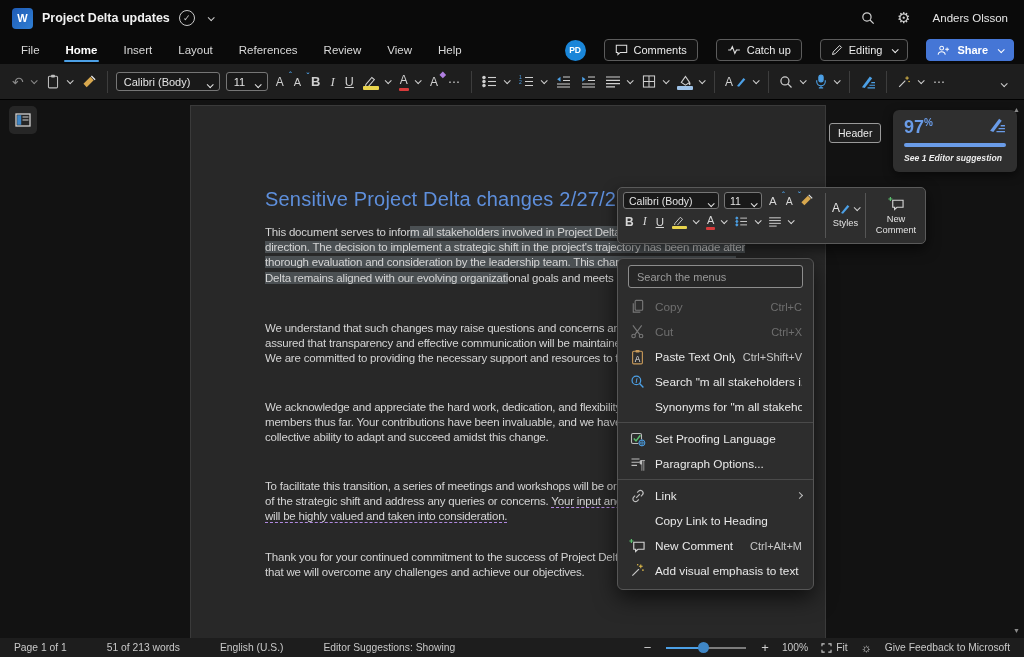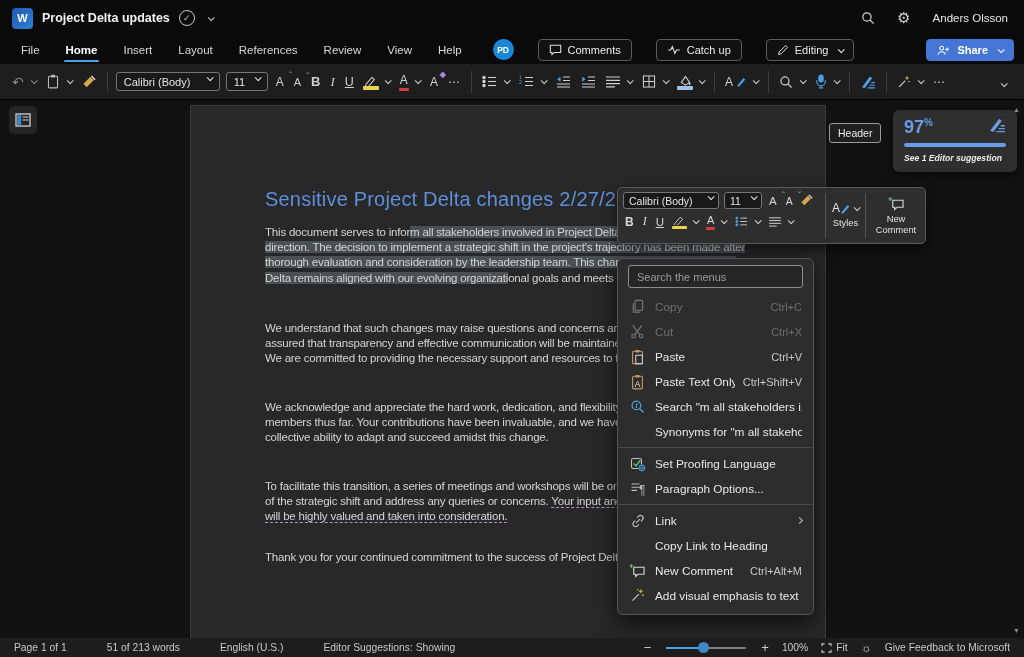--- a/index.html
+++ b/index.html
@@ -20,30 +20,30 @@
   .cloud-badge { width:16px; height:16px; border-radius:50%; border:1.3px solid #c9c9c9; color:#c9c9c9; font-size:9px; display:flex; align-items:center; justify-content:center; }
   .tb-right { display:flex; align-items:center; gap:22px; font-size:11.5px; color:#e6e6e6; }
   .gear { font-size:15px; color:#cfcfcf; }
 
   
   .cmdrow { height:28px; display:flex; align-items:center; justify-content:space-between; padding:0 10px; }
   .menutabs { display:flex; gap:4px; font-size:11.5px; color:#d9d9d9; }
   .tab { padding:5px 11px; position:relative; }
   .tab.active { color:#fff; font-weight:700; }
   .tab.active::after { content:""; position:absolute; left:9px; right:9px; bottom:-1px; height:2.5px; background:#4ca0e6; border-radius:2px; }
-  .collab { display:flex; align-items:flex-start; gap:24px; }
+  .collab { display:flex; align-items:center; gap:18px; }
   .avatar { width:21px; height:21px; border-radius:50%; background:#1a86d9; color:#fff; font-size:8.5px; font-weight:700; display:flex; align-items:center; justify-content:center; }
   .pill { display:flex; align-items:center; gap:6px; border:1px solid #5c5c5c; border-radius:4px; padding:4px 10px; font-size:11px; color:#ebebeb; background:#111; }
-  .pill.share { background:#4576d6; border-color:#4576d6; color:#fff; font-weight:600;margin-left:48px; }
+  .pill.share { background:#4576d6; border-color:#4576d6; color:#fff; font-weight:600; }
 
   
   .ribbon { height:36px; display:flex; align-items:center; padding:0 10px; gap:6px; background:#1e1e1e; border-bottom:1px solid #000; color:#cfcfcf; }
   .rbtn { display:flex; align-items:center; gap:3px; padding:2px 2px; border-radius:3px; font-size:12px; white-space:nowrap; }
   .rdiv { width:1px; height:22px; background:#3d3d3d; margin:0 2px; flex:none; }
-  .combo { display:flex; align-items:flex-start; justify-content:space-between; border:1px solid #767676; border-radius:3px; padding:2.5px 7px; font-size:11px; color:#e4e4e4; background:#191919; }
+  .combo { display:flex; align-items:flex-end; justify-content:space-between; border:1px solid #767676; border-radius:3px; padding:2.5px 7px; font-size:11px; color:#e4e4e4; background:#191919; }
   .combo .chev { margin-left:6px; }
   .fcombo { width:104px; }
   .scombo { width:42px; }
   .bld { font-weight:800; font-size:13px; }
   .itl { font-style:italic; font-family:"Liberation Serif", serif; font-size:13px; }
   .unl { text-decoration:underline; font-size:12.5px; }
   .cap { position:relative; font-size:12px; }
   .cap .mark { position:absolute; top:-3px; right:-6px; font-size:8px; color:#4ca0e6; font-weight:bold; }
   .barled { position:relative; padding-bottom:3px; }
   .barled::after { content:""; position:absolute; left:-1px; right:-1px; bottom:-1px; height:3.5px; border-radius:1px; background:var(--bar); }
@@ -353,20 +353,21 @@
             <div class="line"><span>members thus far. Your contributions have been invaluable, and we have full confidence in our</span></div>
             <div class="line"><span>collective ability to adapt and succeed amidst this change.</span></div>
           </div>
           <div class="para" style="top: 373px;">
             <div class="line"><span>To facilitate this transition, a series of meetings and workshops will be organized to provide an overview</span></div>
             <div class="line"><span>of the strategic shift and address any queries or concerns. </span><span class="usug">Your input and feedback</span></div>
             <div class="line"><span class="usug">will be highly valued and taken into consideration.</span></div>
           </div>
           <div class="para" style="top: 444px;">
             <div class="line"><span>Thank you for your continued commitment to the success of Project Delta. Together, we are confident</span></div>
+            <div class="line"><span>that we will overcome any challenges and achieve our objectives.</span></div>
           </div>
         </div>
     </div>
 
     <div class="header-btn">Header</div>
 
     <div class="editor-card">
       <div class="ec-top">
         <div class="ec-score"><span>97</span><sup>%</sup></div>
         <span>
@@ -476,31 +477,20 @@
           <div class="ctx-item disabled">
             <span class="ctx-ic">
               <svg width="15" height="15" viewBox="0 0 16 16" fill="none" stroke="#777" stroke-width="1.2">
                 <circle cx="3.8" cy="12.8" r="1.9"></circle>
                 <circle cx="11.8" cy="12.8" r="1.9"></circle>
                 <path d="M5.2 11.4L12.5 1.5M10.4 11.4L3.1 1.5"></path>
               </svg>
             </span>
             <span class="ctx-label">Cut</span>
             <span class="ctx-sc">Ctrl+X</span>
-          </div>
-          <div class="ctx-item">
-            <span class="ctx-ic">
-              <svg width="15" height="16" viewBox="0 0 16 17" fill="none">
-                <rect x="2.8" y="2.4" width="10.4" height="13.4" rx="1.2" stroke="#c89a5a" stroke-width="1.2"></rect>
-                <rect x="5.8" y="0.9" width="4.4" height="2.9" rx="0.8" fill="#c89a5a"></rect>
-                <rect x="6.2" y="6.6" width="7" height="9" fill="#2d2d2d" stroke="#d8d8d8" stroke-width="1.1"></rect>
-              </svg>
-            </span>
-            <span class="ctx-label">Paste</span>
-            <span class="ctx-sc">Ctrl+V</span>
           </div>
           <div class="ctx-item">
             <span class="ctx-ic">
               <svg width="15" height="16" viewBox="0 0 16 17" fill="none">
                 <rect x="2.8" y="2.4" width="10.4" height="13.4" rx="1.2" stroke="#c89a5a" stroke-width="1.2"></rect>
                 <rect x="5.8" y="0.9" width="4.4" height="2.9" rx="0.8" fill="#c89a5a"></rect>
                 <text x="8" y="13.6" font-size="9" fill="#e4e4e4" text-anchor="middle">A</text>
               </svg>
             </span>
             <span class="ctx-label">Paste Text Only</span>

